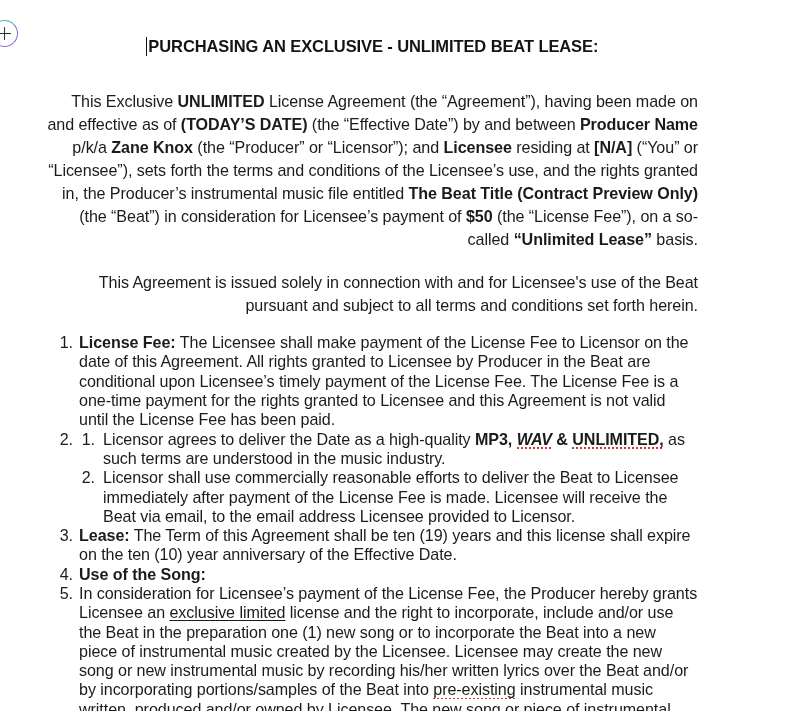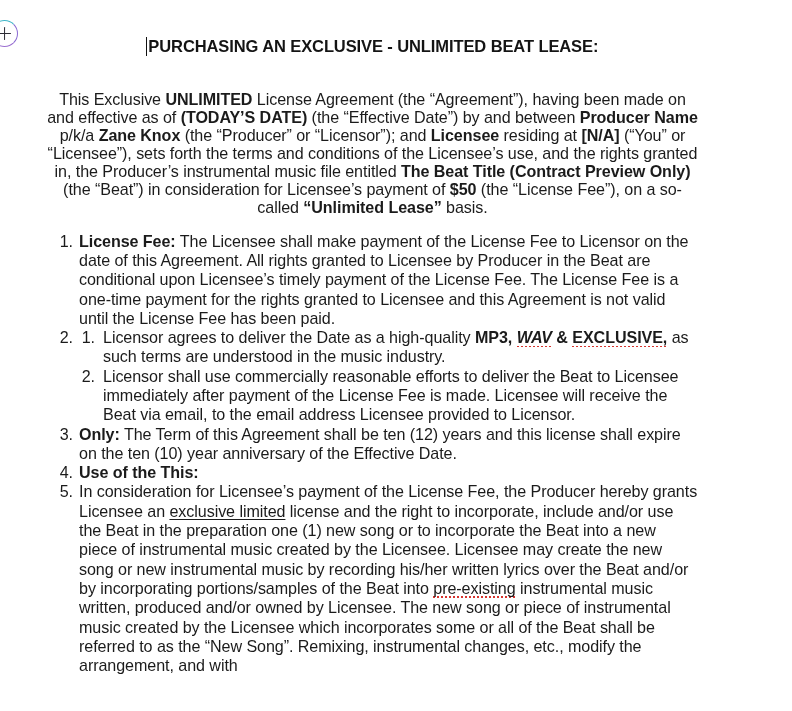--- a/index.html
+++ b/index.html
@@ -112,23 +112,23 @@
 
   .body-wrap {
     padding-left: 31px;
     padding-right: 22px;
     padding-top: 0;
   }
 
   p.para {
     margin: 0;
     font-size: 16.1px;
-    line-height: 18px;
-    color: #1b1b1b;
-    text-align: center;
+    line-height: 23px;
+    color: #1b1b1b;
+    text-align: right;
     letter-spacing: -0.07px;
   }
   p.para.first { margin-top: 33px; }
   p.para.second { margin-top: 20.5px; }
 
   .u-bold-underline {
     font-weight: normal;
     text-decoration: underline;
     text-underline-offset: 1.5px;
   }
@@ -210,27 +210,28 @@
   <div class="doc">
 
     <div class="doc-title-row">
       <span class="doc-title"><span class="caret"></span><span>PURCHASING AN EXCLUSIVE - UNLIMITED BEAT LEASE:</span></span>
     </div>
 
     <div class="body-wrap">
 
       <p class="para first"><span>This Exclusive </span><span style="font-weight: bold;">UNLIMITED</span><span> License Agreement (the “Agreement”), having been made on and effective as of </span><span style="font-weight: bold;">(TODAY’S DATE)</span><span> (the “Effective Date”) by and between </span><span style="font-weight: bold;">Producer Name</span><span> p/k/a </span><span style="font-weight: bold;">Zane Knox</span><span> (the “Producer” or “Licensor”); and </span><span style="font-weight: bold;">Licensee</span><span> residing at </span><span style="font-weight: bold;">[N/A]</span><span> (“You” or “Licensee”), sets forth the terms and conditions of the Licensee’s use, and the rights granted in, the Producer’s instrumental music file entitled </span><span style="font-weight: bold;">The Beat Title (Contract Preview Only)</span><span> (the “Beat”) in consideration for Licensee’s payment of </span><span style="font-weight: bold;">$50</span><span> (the “License Fee”), on a so-called </span><span style="font-weight: bold;">“Unlimited Lease”</span><span> basis.</span></p>
 
+      <p class="para second"><span>This Agreement is issued solely in connection with and for Licensee's use of the Beat pursuant and subject to all terms and conditions set forth herein.</span></p>
 
       <ol class="lvl1">
           <li><span class="li-text"><span style="font-weight: bold;">License Fee:</span><span> The Licensee shall make payment of the License Fee to Licensor on the date of this Agreement. All rights granted to Licensee by Producer in the Beat are conditional upon Licensee’s timely payment of the License Fee. The License Fee is a one-time payment for the rights granted to Licensee and this Agreement is not valid until the License Fee has been paid.</span></span></li>
           <li><ol class="lvl2">
-              <li><span class="li-text"><span>Licensor agrees to deliver the Date as a high-quality </span><span style="font-weight: bold;">MP3, </span><span class="spell" style="font-weight: bold; font-style: italic;">WAV</span><span style="font-weight: bold;"> &amp; </span><span class="spell" style="font-weight: bold;">EXCLUSIVE,</span><span> as such terms are understood in the music industry.</span></span></li>
+              <li><span class="li-text"><span>Licensor agrees to deliver the Date as a high-quality </span><span style="font-weight: bold;">MP3, </span><span class="spell" style="font-weight: bold; font-style: italic;">WAV</span><span style="font-weight: bold;"> &amp; </span><span class="spell" style="font-weight: bold;">UNLIMITED,</span><span> as such terms are understood in the music industry.</span></span></li>
               <li><span class="li-text"><span>Licensor shall use commercially reasonable efforts to deliver the Beat to Licensee immediately after payment of the License Fee is made. Licensee will receive the Beat via email, to the email address Licensee provided to Licensor.</span></span></li>
             </ol></li>
-          <li><span class="li-text"><span style="font-weight: bold;">Only:</span><span> The Term of this Agreement shall be ten (12) years and this license shall expire on the ten (10) year anniversary of the Effective Date.</span></span></li>
-          <li><span class="li-text"><span style="font-weight: bold;">Use of the This:</span></span></li>
+          <li><span class="li-text"><span style="font-weight: bold;">Lease:</span><span> The Term of this Agreement shall be ten (19) years and this license shall expire on the ten (10) year anniversary of the Effective Date.</span></span></li>
+          <li><span class="li-text"><span style="font-weight: bold;">Use of the Song:</span></span></li>
           <li><span class="li-text"><span>In consideration for Licensee’s payment of the License Fee, the Producer hereby grants Licensee an </span><span class="u-bold-underline">exclusive limited</span><span> license and the right to incorporate, include and/or use the Beat in the preparation one (1) new song or to incorporate the Beat into a new piece of instrumental music created by the Licensee. Licensee may create the new song or new instrumental music by recording his/her written lyrics over the Beat and/or by incorporating portions/samples of the Beat into </span><span class="spell">pre-existing</span><span> instrumental music written, produced and/or owned by Licensee. The new song or piece of instrumental music created by the Licensee which incorporates some or all of the Beat shall be referred to as the “New Song”. Remixing, instrumental changes, etc., modify the arrangement, and with</span></span></li>
         </ol>
 
     </div>
   </div>
 </div>
 
 </body></html>

